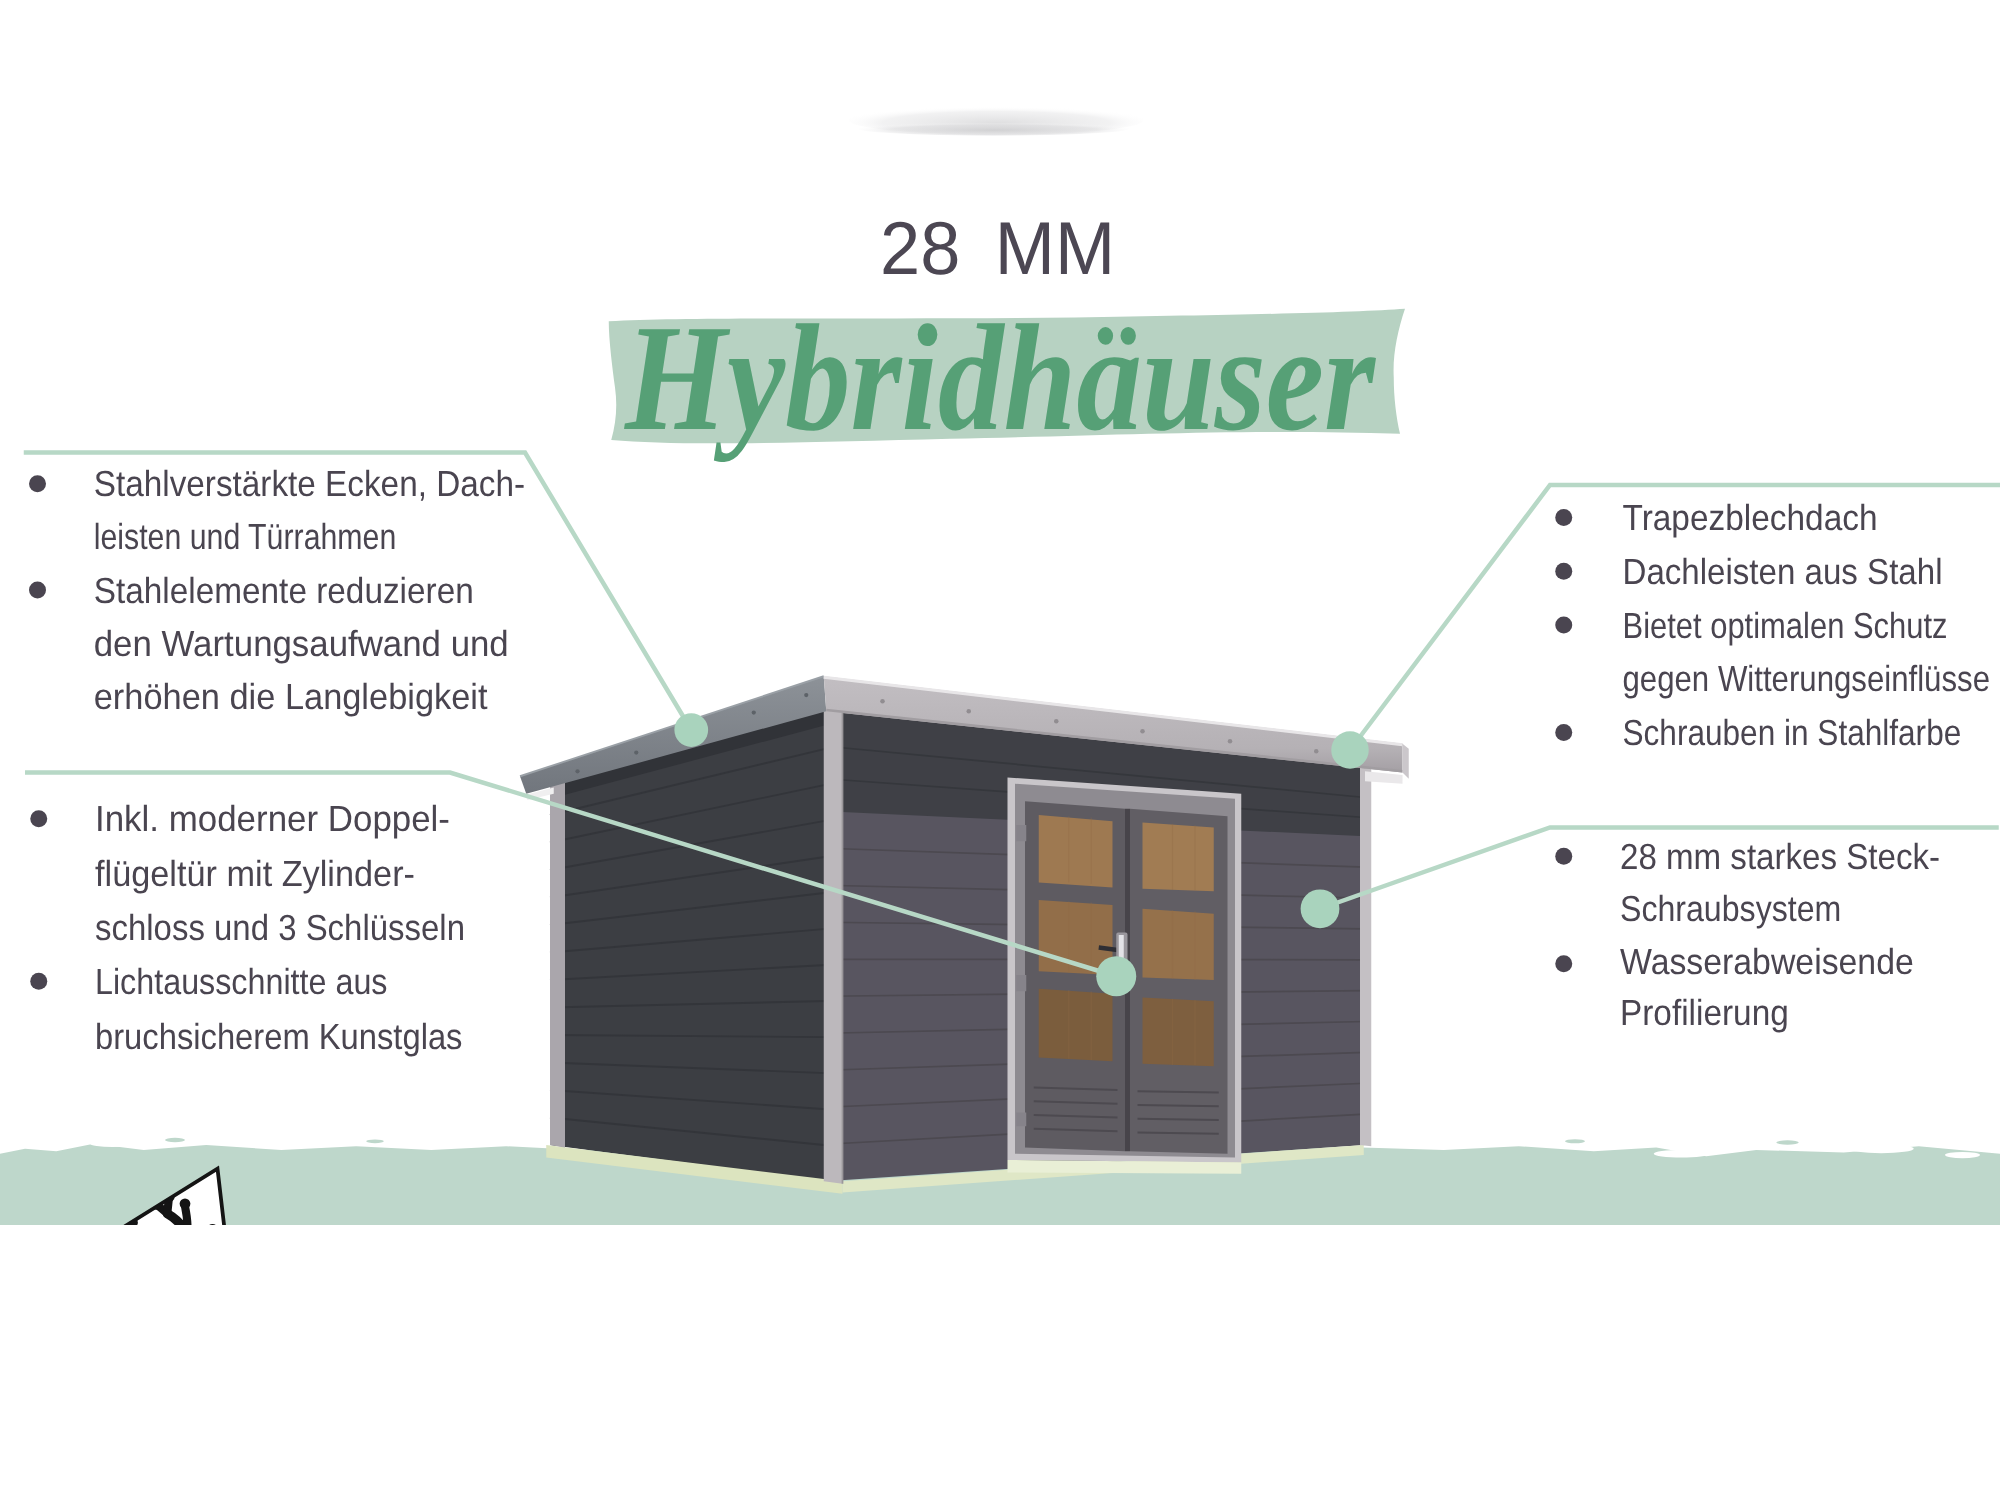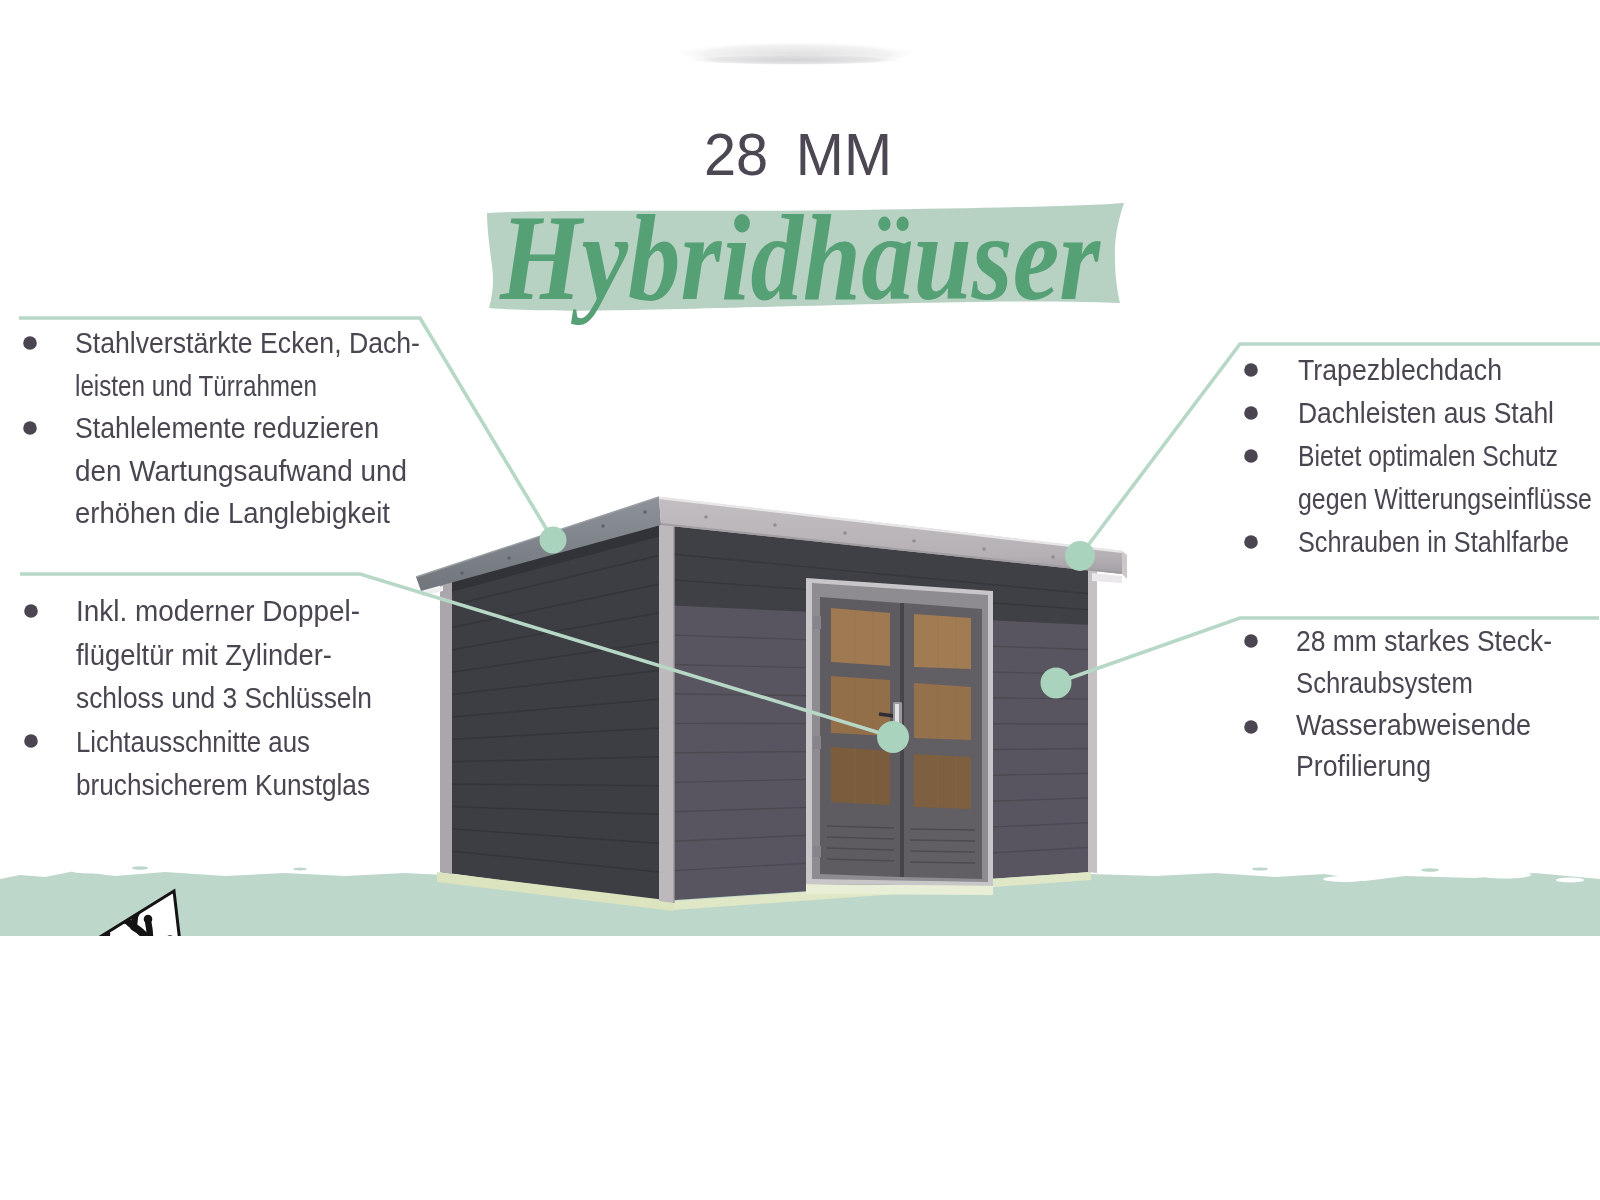--- a/index.html
+++ b/index.html
@@ -1,17 +1,17 @@
 <!DOCTYPE html>
 <html><head>
 <meta charset="utf-8">
 <style>
   html,body{margin:0;padding:0;background:#ffffff;}
   #stage{position:relative;width:1600px;height:936px;overflow:hidden;background:#ffffff;
-         font-family:"Liberation Sans", sans-serif;}
+         font-family:"Liberation Sans", sans-serif;margin-top:44px;}
   svg{display:block;}
 </style>
 </head>
 <body>
 <div id="stage">
 <svg width="1600" height="1200" viewBox="0 0 1600 1200" xmlns="http://www.w3.org/2000/svg">
 <defs>
   <linearGradient id="gradLF" x1="0" y1="0" x2="0" y2="1">
     <stop offset="0" stop-color="#8d9298"></stop>
           <stop offset="1" stop-color="#71767d"></stop>

